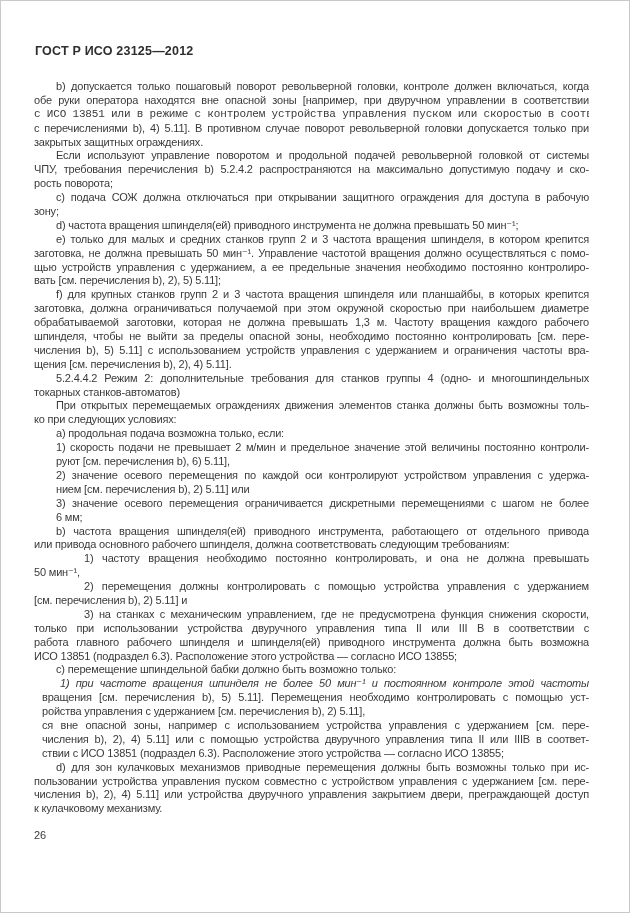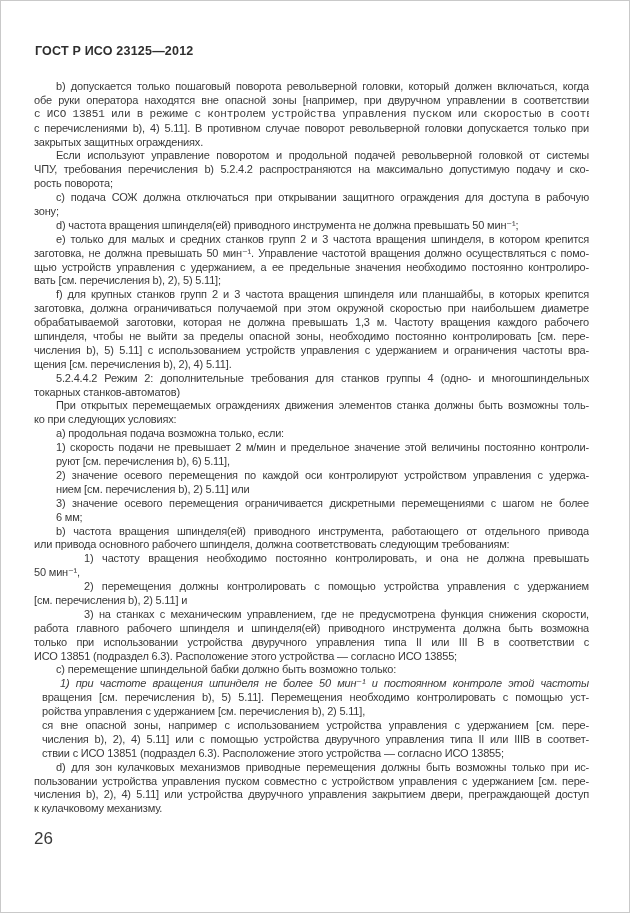--- a/index.html
+++ b/index.html
@@ -39,33 +39,33 @@
     overflow: hidden;
   }
   .line.just {
     text-align: justify;
     text-align-last: justify;
     text-justify: inter-word;
   }
   .doc-footer {
     position: absolute;
     top: 828px; left: 33px;
-    font-size: 17px;
+    font-size: 11px;
     color: #3a3a3a;
   }
 </style>
 </head>
 <body>
 
 <div class="page">
   <div class="doc-header">
     <span>ГОСТ Р ИСО 23125—2012</span>
   </div>
   <div class="doc-body" id="body-lines">
-      <div class="line just" style="padding-left: 22px;">b) допускается только пошаговый поворота револьверной головки, который должен включаться, когда</div>
+      <div class="line just" style="padding-left: 22px;">b) допускается только пошаговый поворот револьверной головки, контроле должен включаться, когда</div>
       <div class="line just" style="padding-left: 0px;">обе руки оператора находятся вне опасной зоны [например, при двуручном управлении в соответствии</div>
       <div class="line just" style="padding-left: 0px; font-family: Liberation Mono, monospace;">с ИСО 13851 или в режиме с контролем устройства управления пуском или скоростью в соответствии</div>
       <div class="line just" style="padding-left: 0px;">с перечислениями b), 4) 5.11]. В противном случае поворот револьверной головки допускается только при</div>
       <div class="line" style="padding-left: 0px;">закрытых защитных ограждениях.</div>
       <div class="line just" style="padding-left: 22px;">Если используют управление поворотом и продольной подачей револьверной головкой от системы</div>
       <div class="line just" style="padding-left: 0px;">ЧПУ, требования перечисления b) 5.2.4.2 распространяются на максимально допустимую подачу и ско-</div>
       <div class="line" style="padding-left: 0px;">рость поворота;</div>
       <div class="line just" style="padding-left: 22px;">c) подача СОЖ должна отключаться при открывании защитного ограждения для доступа в рабочую</div>
       <div class="line" style="padding-left: 0px;">зону;</div>
       <div class="line" style="padding-left: 22px;">d) частота вращения шпинделя(ей) приводного инструмента не должна превышать 50 мин⁻¹;</div>
@@ -90,22 +90,22 @@
       <div class="line" style="padding-left: 22px;">нием [см. перечисления b), 2) 5.11] или</div>
       <div class="line just" style="padding-left: 22px;">3) значение осевого перемещения ограничивается дискретными перемещениями с шагом не более</div>
       <div class="line" style="padding-left: 22px;">6 мм;</div>
       <div class="line just" style="padding-left: 22px;">b) частота вращения шпинделя(ей) приводного инструмента, работающего от отдельного привода</div>
       <div class="line" style="padding-left: 0px;">или привода основного рабочего шпинделя, должна соответствовать следующим требованиям:</div>
       <div class="line just" style="padding-left: 50px;">1) частоту вращения необходимо постоянно контролировать, и она не должна превышать</div>
       <div class="line" style="padding-left: 0px;">50 мин⁻¹,</div>
       <div class="line just" style="padding-left: 50px;">2) перемещения должны контролировать с помощью устройства управления с удержанием</div>
       <div class="line" style="padding-left: 0px;">[см. перечисления b), 2) 5.11] и</div>
       <div class="line just" style="padding-left: 50px;">3) на станках с механическим управлением, где не предусмотрена функция снижения скорости,</div>
+      <div class="line just" style="padding-left: 0px;">только при использовании устройства двуручного управления типа II или III B в соответствии с</div>
       <div class="line just" style="padding-left: 0px;">работа главного рабочего шпинделя и шпинделя(ей) приводного инструмента должна быть возможна</div>
-      <div class="line just" style="padding-left: 0px;">только при использовании устройства двуручного управления типа II или III B в соответствии с</div>
       <div class="line" style="padding-left: 0px;">ИСО 13851 (подраздел 6.3). Расположение этого устройства — согласно ИСО 13855;</div>
       <div class="line" style="padding-left: 22px;">c) перемещение шпиндельной бабки должно быть возможно только:</div>
       <div class="line just" style="padding-left: 26px; font-style: italic;">1) при частоте вращения шпинделя не более 50 мин⁻¹ и постоянном контроле этой частоты</div>
       <div class="line just" style="padding-left: 8px;">вращения [см. перечисления b), 5) 5.11]. Перемещения необходимо контролировать с помощью уст-</div>
       <div class="line" style="padding-left: 8px;">ройства управления с удержанием [см. перечисления b), 2) 5.11],</div>
       <div class="line just" style="padding-left: 8px;">ся вне опасной зоны, например с использованием устройства управления с удержанием [см. пере-</div>
       <div class="line just" style="padding-left: 8px;">числения b), 2), 4) 5.11] или с помощью устройства двуручного управления типа II или IIIB в соответ-</div>
       <div class="line" style="padding-left: 8px;">ствии с ИСО 13851 (подраздел 6.3). Расположение этого устройства — согласно ИСО 13855;</div>
       <div class="line just" style="padding-left: 22px;">d) для зон кулачковых механизмов приводные перемещения должны быть возможны только при ис-</div>
       <div class="line just" style="padding-left: 0px;">пользовании устройства управления пуском совместно с устройством управления с удержанием [см. пере-</div>

